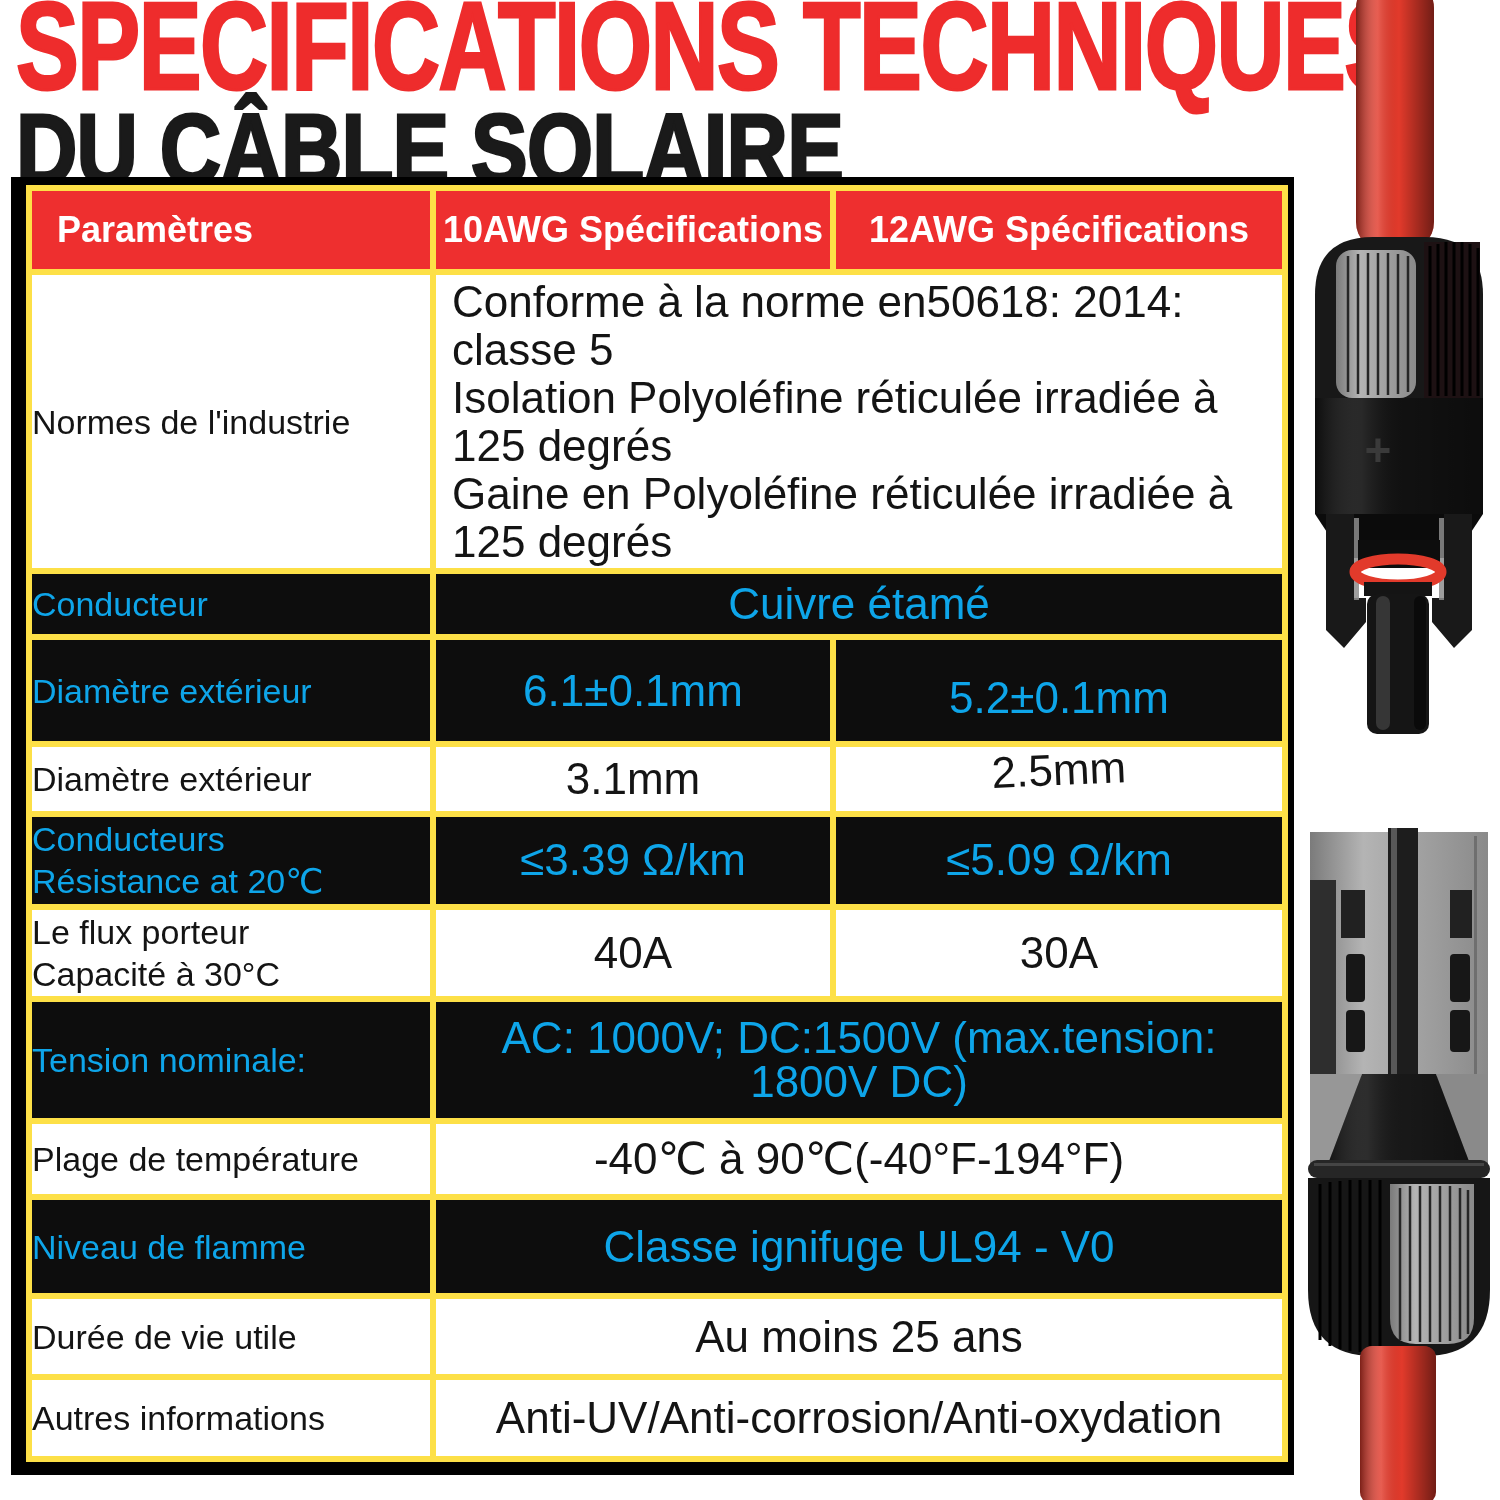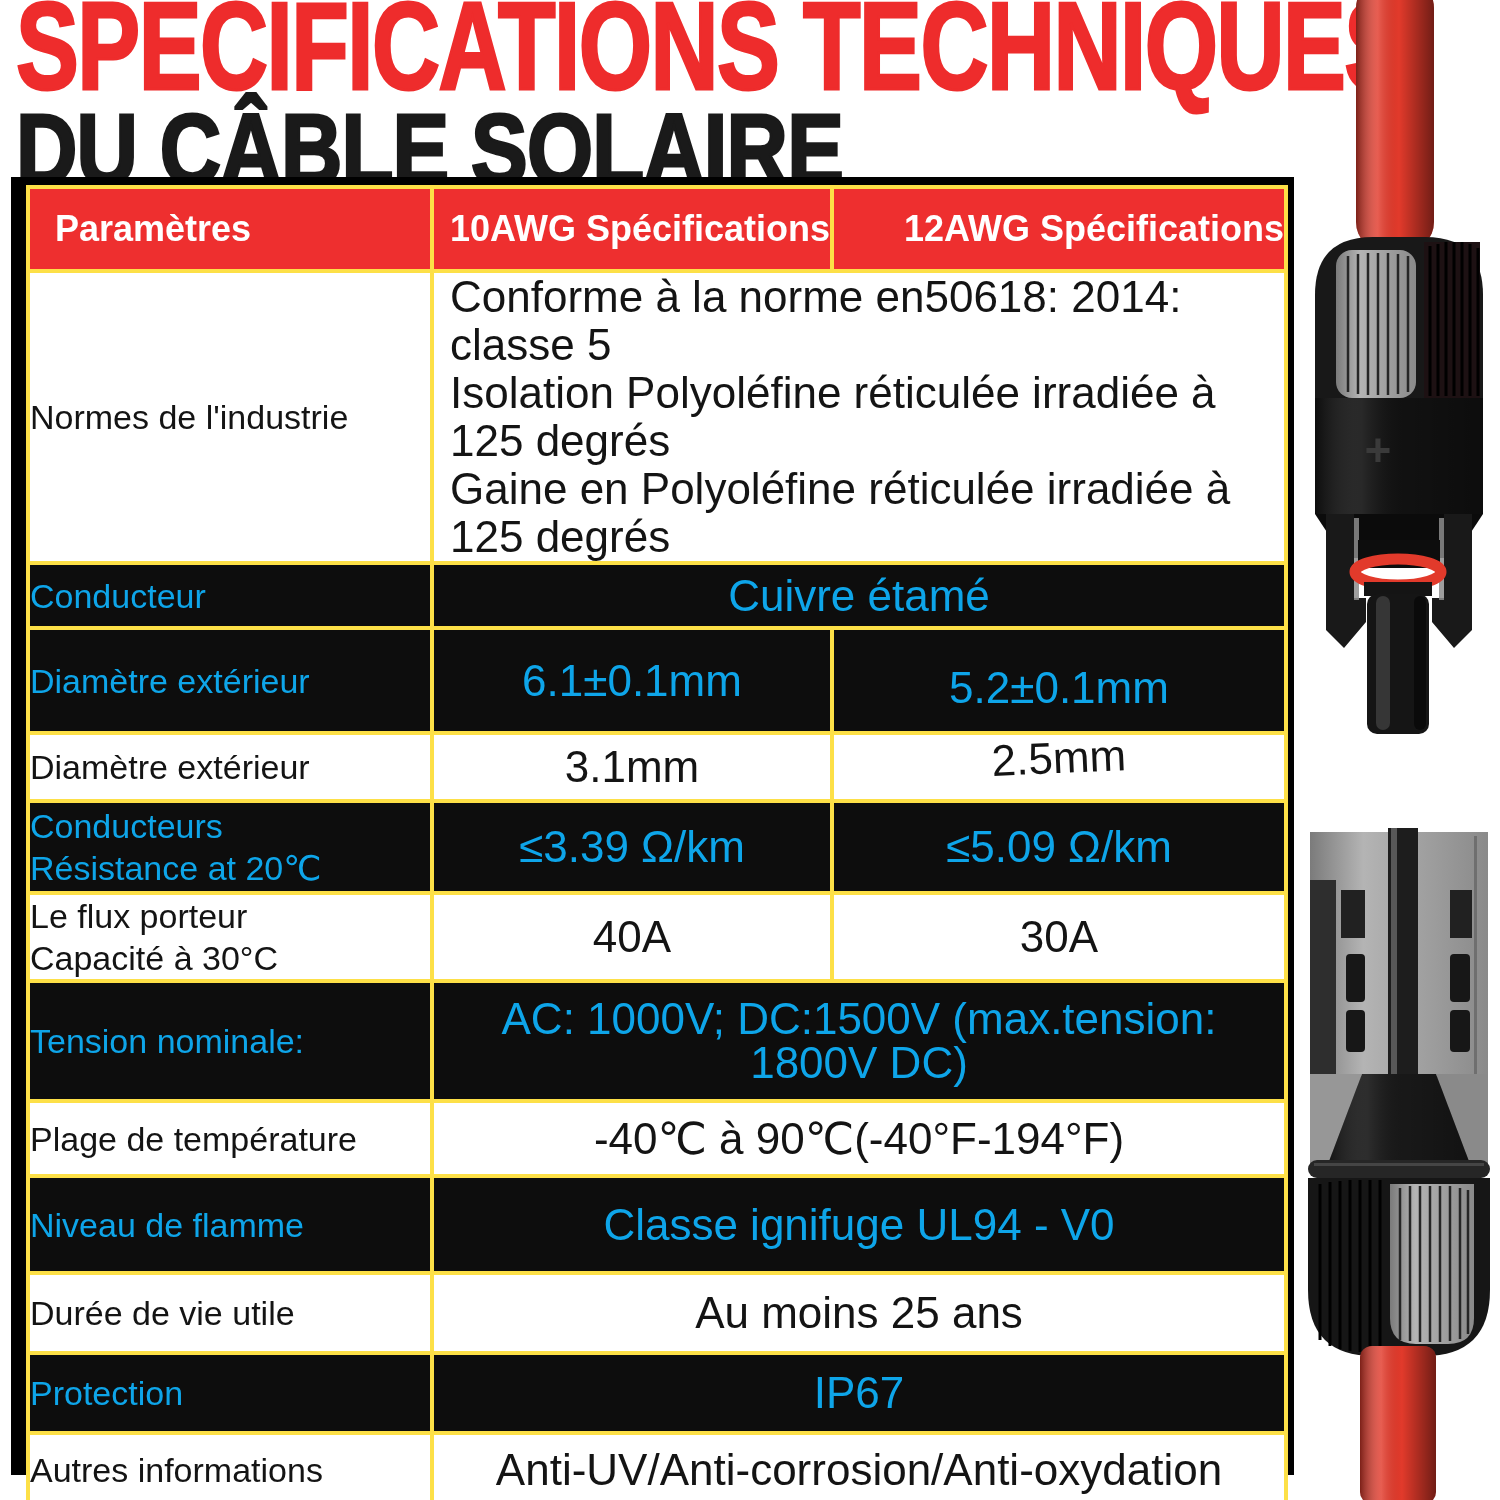--- a/index.html
+++ b/index.html
@@ -14,23 +14,23 @@
   .t2{color:#1a1a1a;font-size:100px;font-weight:bold;line-height:86px;
       transform:scaleX(0.85);transform-origin:left center;white-space:nowrap;
       -webkit-text-stroke:3px #1a1a1a;letter-spacing:-1px;}
 
   
   .table-wrap{position:absolute;left:11px;top:177px;width:1283px;height:1298px;
       box-sizing:border-box;border:6px solid #000;border-left-width:15px;
       border-top-width:8px;border-bottom-width:13px;background:#fff;}
   table.spec{border-collapse:collapse;table-layout:fixed;width:100%;height:100%;}
   table.spec col.c1{width:404px;} table.spec col.c2{width:400px;}
-  table.spec th,table.spec td{border:4px solid #fde047;padding:0;margin:0;}
+  table.spec th,table.spec td{border:6px solid #fde047;padding:0;margin:0;}
   thead tr{height:84px;background:var(--header-red,#ee2f2f);}
-  thead th{color:#fff;font-size:36px;font-weight:bold;text-align:right;}
+  thead th{color:#fff;font-size:36px;font-weight:bold;text-align:center;}
   thead th.label{text-align:left;padding-left:25px;}
   tbody tr.dark{background:var(--row-dark,#0d0d0d);color:#0ea5e9;}
   tbody tr.light{background:#fff;color:#141414;}
   td.label{font-weight:normal;font-size:34px;text-align:left;padding-left:25px;line-height:42px;}
   td.val{font-size:44px;text-align:center;line-height:44px;}
   td.val.left{text-align:left;padding-left:16px;line-height:48px;}
   td.val .vt{display:inline-block;}
   
   tbody tr:nth-child(1){height:145px;} tbody tr:nth-child(2){height:65px;}
   tbody tr:nth-child(3){height:105px;} tbody tr:nth-child(4){height:68px;}
@@ -112,24 +112,20 @@
             <td colspan="2" class="val"><span class="vt">-40℃ à 90℃(-40°F-194°F)</span></td>
           </tr>
           <tr class="dark">
             <td class="label">Niveau de flamme</td>
             <td colspan="2" class="val"><span class="vt">Classe ignifuge UL94 - V0</span></td>
           </tr>
           <tr class="light">
             <td class="label">Durée de vie utile</td>
             <td colspan="2" class="val"><span class="vt">Au moins 25 ans</span></td>
           </tr>
-          <tr class="dark">
-            <td class="label">Protection</td>
-            <td colspan="2" class="val"><span class="vt">IP67</span></td>
-          </tr>
           <tr class="light">
             <td class="label">Autres informations</td>
             <td colspan="2" class="val"><span class="vt">Anti-UV/Anti-corrosion/Anti-oxydation</span></td>
           </tr>
         </tbody>
     </table>
   </div>
 
   <svg class="conn-top" width="202" height="740" viewBox="0 0 202 740">
     <defs>

